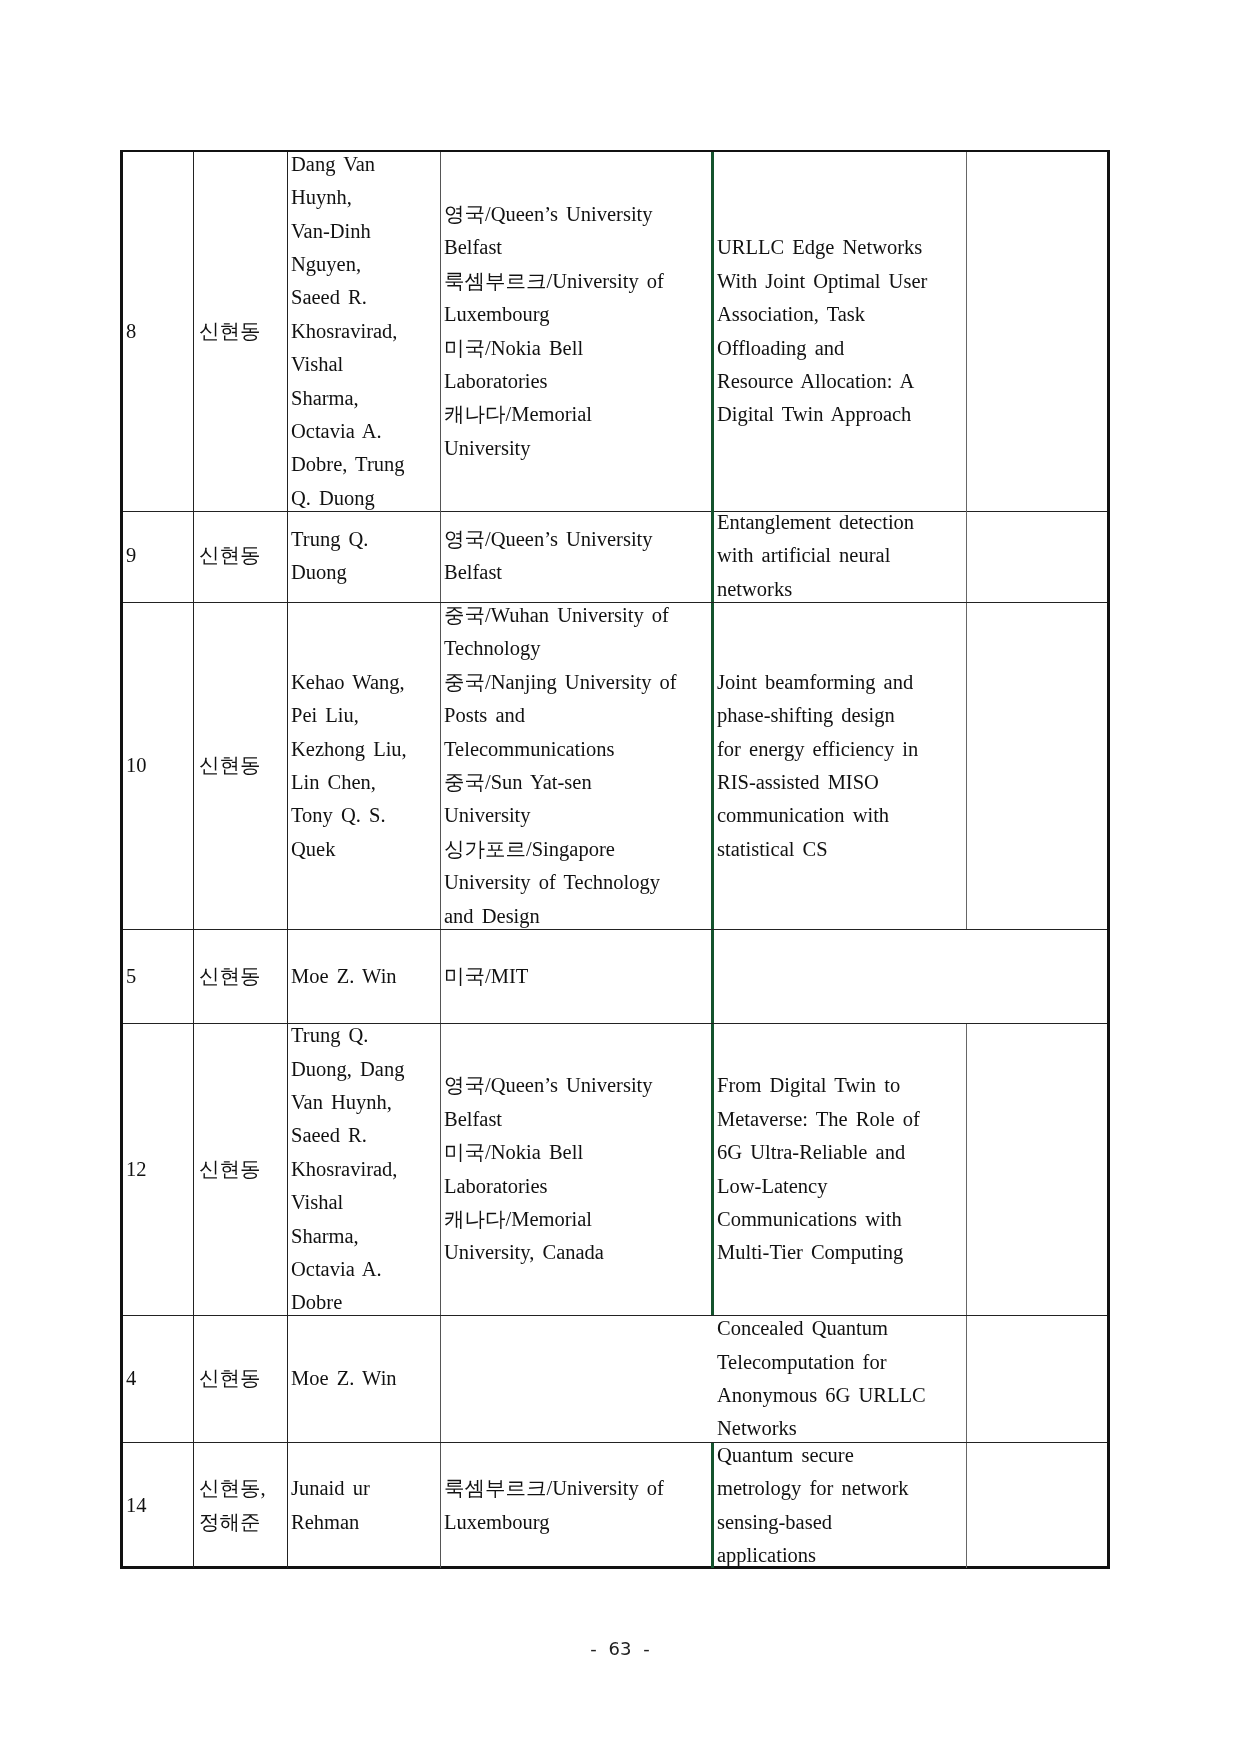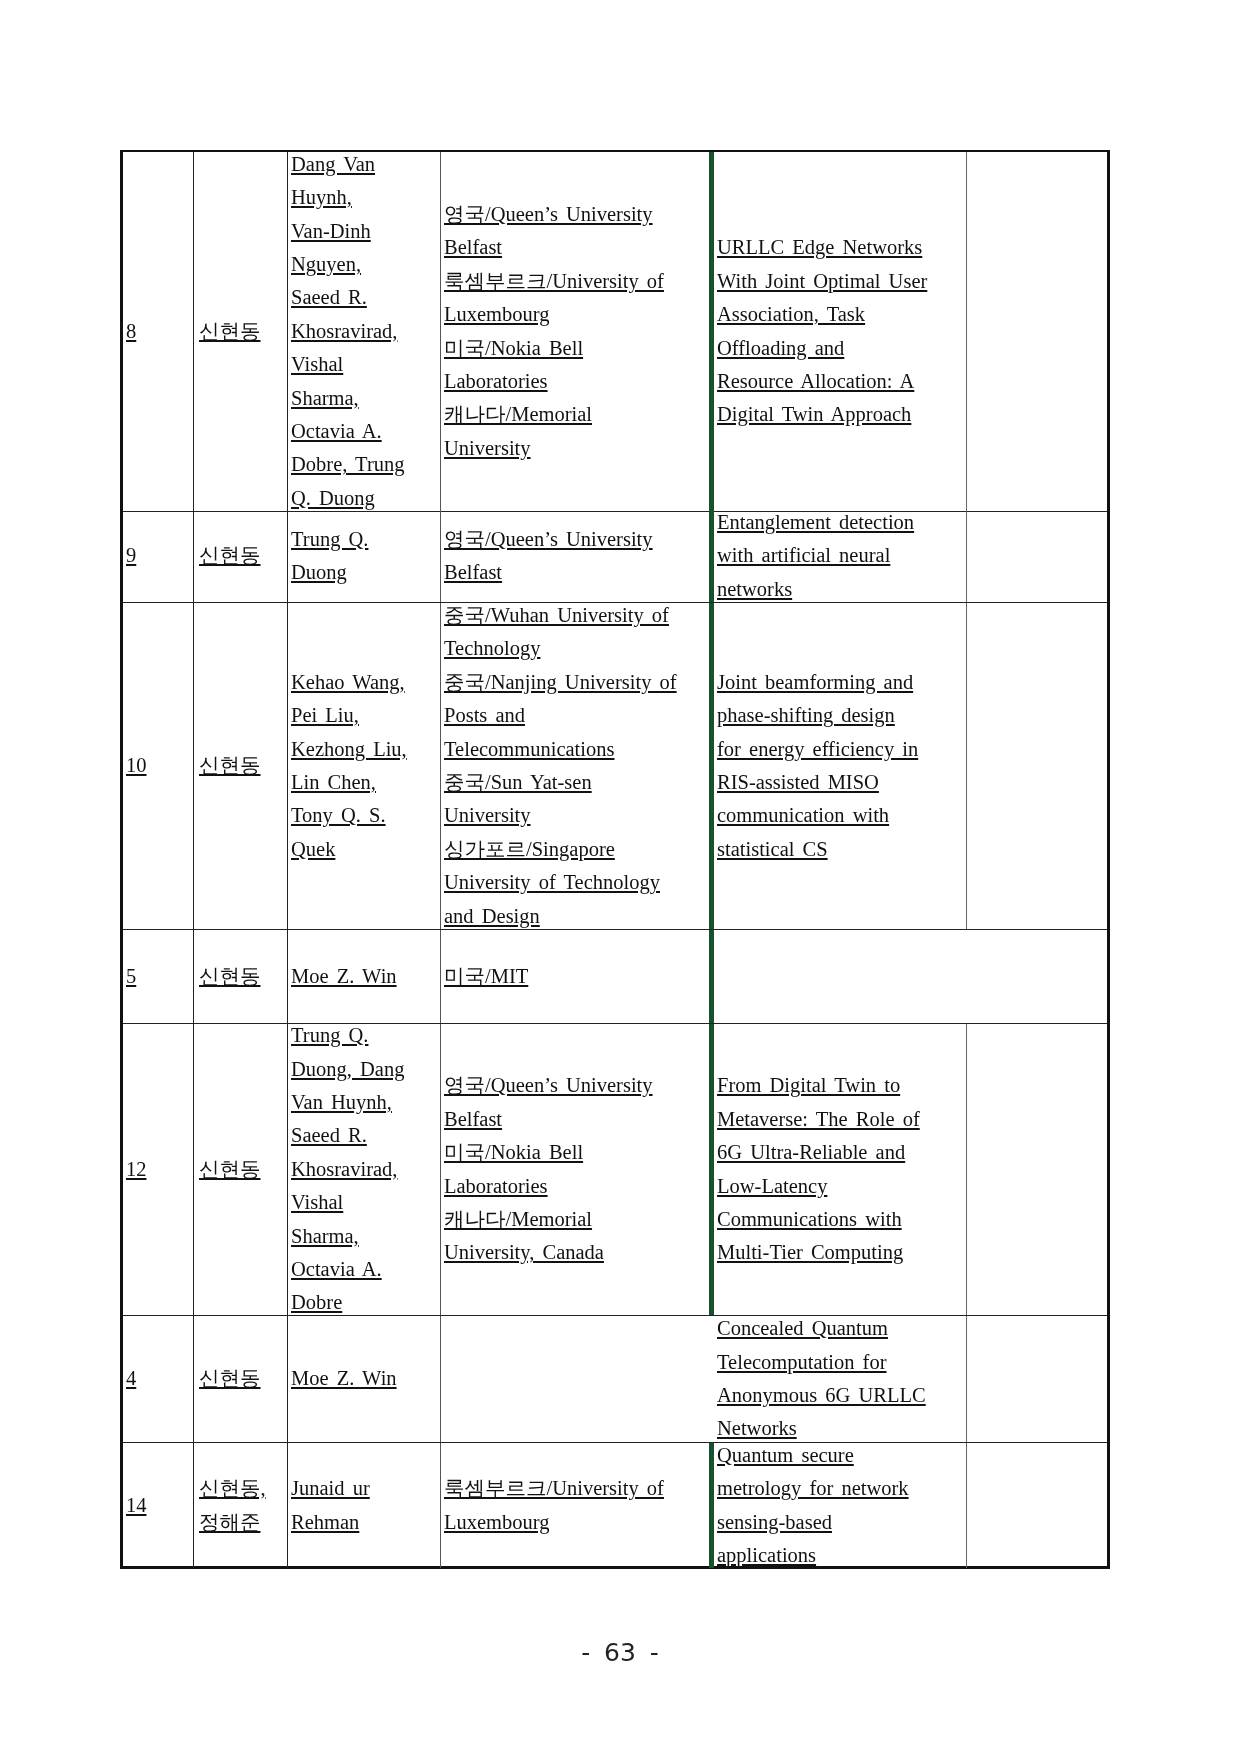--- a/index.html
+++ b/index.html
@@ -6,30 +6,30 @@
   body { width: 1240px; height: 1753px; position: relative; overflow: hidden;
          font-family: "Liberation Serif", "DejaVu Serif", serif; color: #111; }
   .tbl { position: absolute; left: 120px; top: 150px; width: 990px; height: 1419px;
          border-left: 3px solid #111; border-right: 3px solid #111;
          border-top: 2px solid #111; border-bottom: 3px solid #111; box-sizing: border-box; }
   .row { position: absolute; left: 0; right: 0; border-bottom: 1.5px solid #222; box-sizing: border-box; }
   .row:last-child { border-bottom: none; }
   .cell { position: absolute; top: 0; bottom: 0; box-sizing: border-box;
           display: flex; align-items: center; overflow: visible;
           font-size: 20.5px; line-height: 33.4px; word-spacing: 3px; }
-  .cell > div { white-space: pre-line; padding-left: 3px; text-decoration: underline; }
+  .cell > div { white-space: pre-line; padding-left: 3px; }
   .c1 { left: 0; width: 71px; border-right: 1px solid #222; }
   .c2 { left: 71px; width: 94px; border-right: 1px solid #222; }
   .c2 > div { padding-left: 5px; }
   .c3 { left: 165px; width: 153px; border-right: 1.5px solid #555; }
-  .c4 { left: 318px; width: 273px; border-right: 5px solid #14532d; }
+  .c4 { left: 318px; width: 273px; border-right: 3px solid #14532d; }
   .c5 { left: 591px; width: 253px; border-right: 1.5px solid #666; }
   .c6 { left: 844px; width: 141px; }
   .pagenum { position: absolute; top: 1638px; left: 0; width: 1240px; text-align: center;
-             font-family: "DejaVu Sans", sans-serif; font-size: 25px; word-spacing: 6px; color: #222; }
+             font-family: "DejaVu Sans", sans-serif; font-size: 18px; word-spacing: 6px; color: #222; }
 </style>
 </head>
 <body>
 
 <div class="tbl">
 
   <div class="row" style="top:0; height:360px;">
     <div class="cell c1">
         <div>8</div>
       </div>

